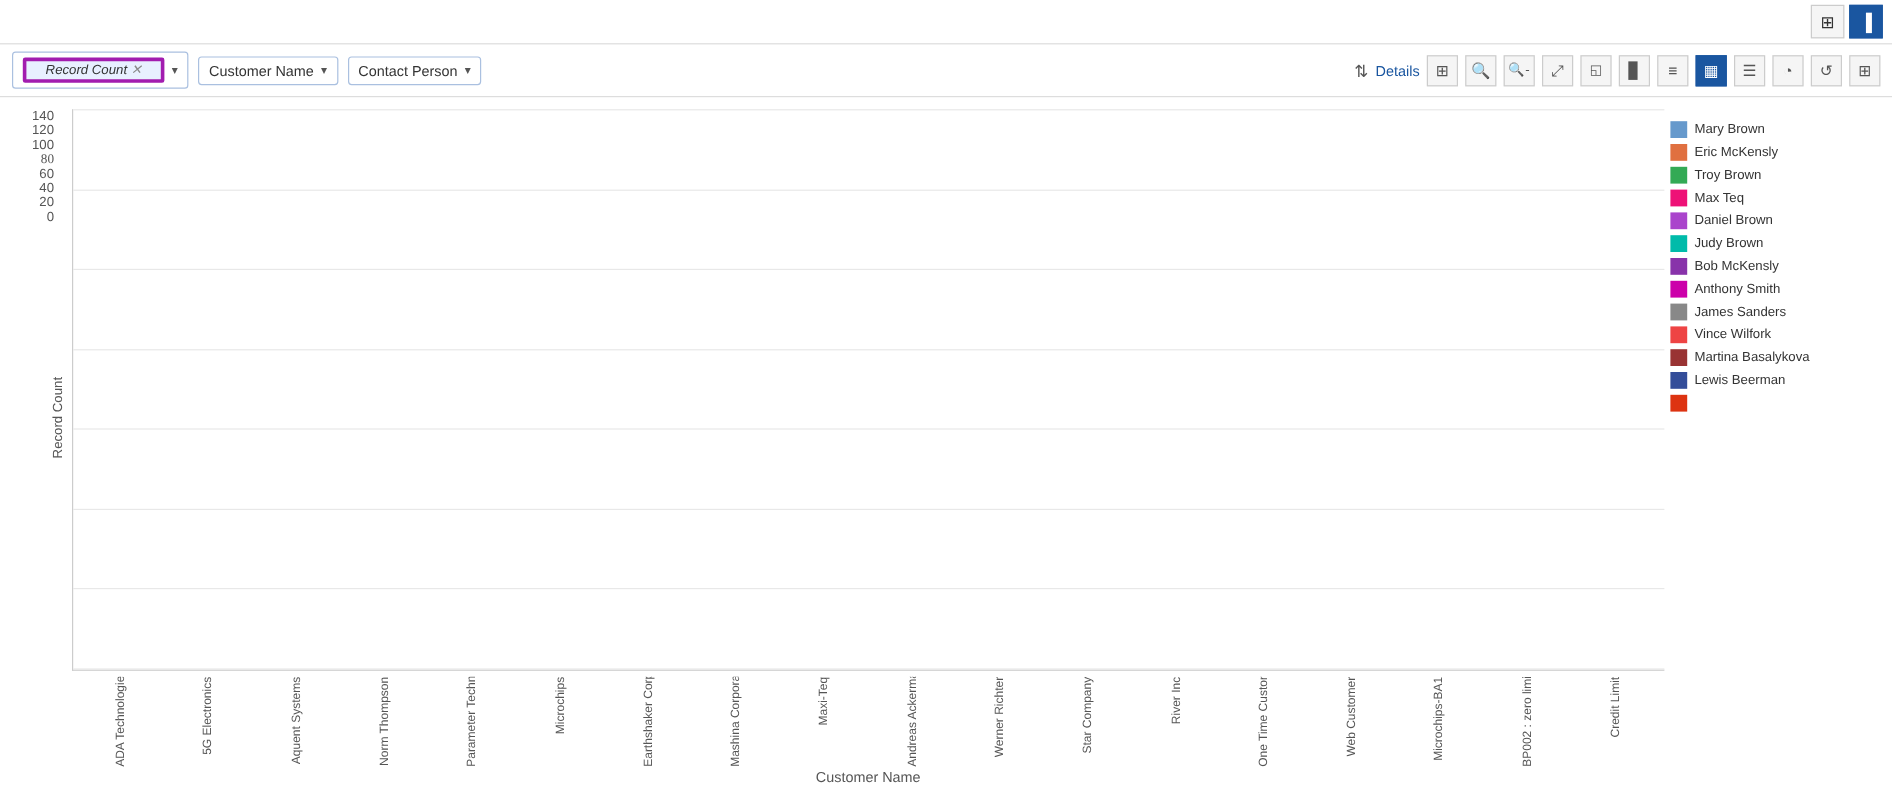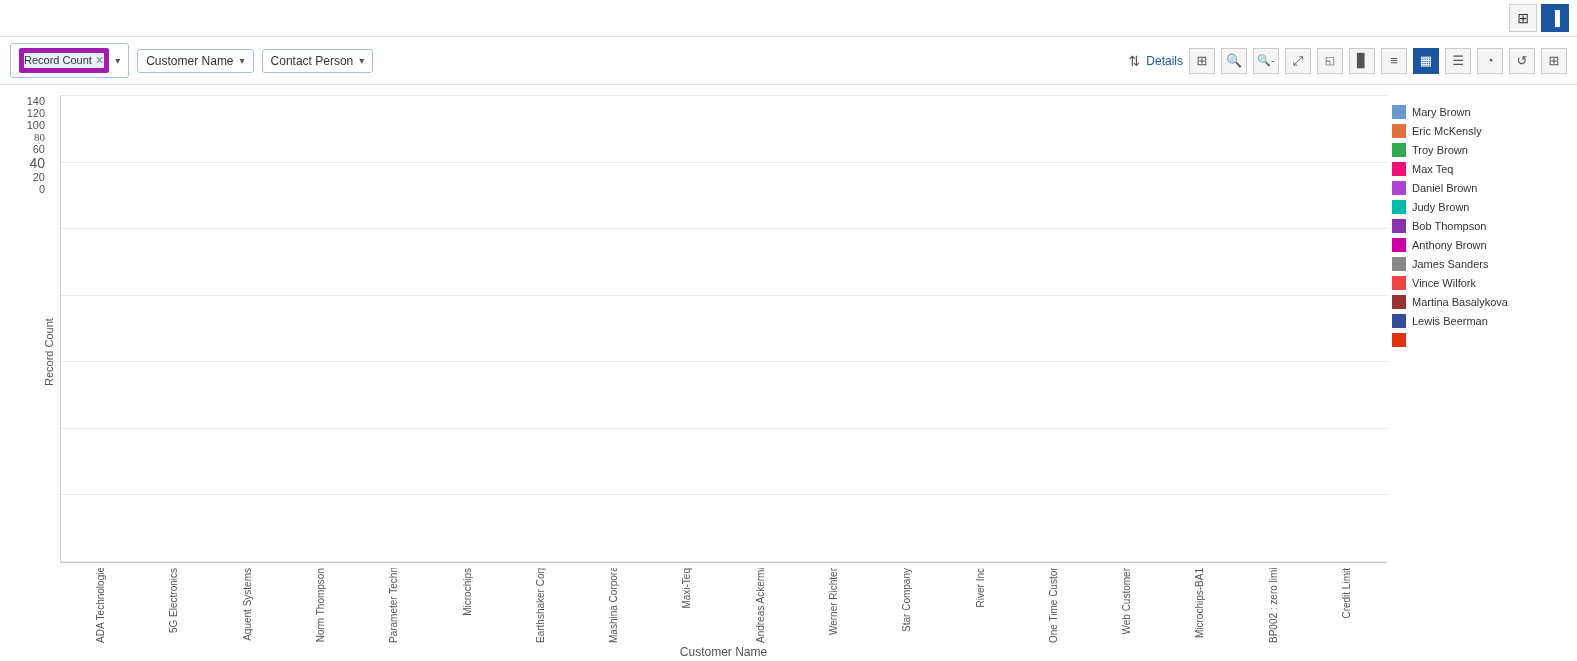--- a/index.html
+++ b/index.html
@@ -36,24 +36,25 @@
       border-radius: 3px;
       padding: 4px 8px;
       background: #fff;
       cursor: pointer;
       gap: 6px;
       font-size: 12px;
       color: #333;
     }
     .dropdown-btn .tag {
       background: #e8f0ff;
-      border: 5px solid #a21caf;
+      border: 3px solid #a21caf;
       border-radius: 2px;
-      padding: 1px 0;
+      padding: 1px 16px;
       font-size: 11px;
+      font-style: italic;
     }
     .dropdown-btn .x { color: #888; font-size: 11px; }
     .dropdown-btn .arrow { color: #555; font-size: 10px; }
 
     .toolbar-spacer { flex: 1; }
 
     .toolbar-actions {
       display: flex; align-items: center; gap: 6px;
     }
     .toolbar-actions .sort-icon {
@@ -261,21 +262,21 @@
 
 <div class="chart-area">
   <div class="chart-main">
     <div class="chart-with-yaxis">
 
       <div style="position:relative; width:50px;">
         <div class="y-axis-label-rotated">Record Count</div>
         <div class="y-axis" id="y-axis-ticks">
             <div style="font-size: 11px; color: rgb(85, 85, 85); text-align: right;">0</div>
             <div style="font-size: 11px; color: rgb(85, 85, 85); text-align: right;">20</div>
-            <div style="font-size: 14px; color: rgb(85, 85, 85); text-align: right;">40</div>
+            <div style="font-size: 11px; color: rgb(85, 85, 85); text-align: right;">40</div>
             <div style="font-size: 11px; color: rgb(85, 85, 85); text-align: right;">60</div>
             <div style="font-size: 11px; color: rgb(85, 85, 85); text-align: right; font-family: Liberation Serif, serif;">80</div>
             <div style="font-size: 11px; color: rgb(85, 85, 85); ">100</div>
             <div style="font-size: 11px; color: rgb(85, 85, 85); text-align: right;">120</div>
             <div style="font-size: 11px; color: rgb(85, 85, 85); text-align: right;">140</div>
           </div>
       </div>
 
       <div class="bars-and-xaxis">
         <div class="bars-container" id="bars-container">
@@ -427,25 +428,25 @@
       <div class="legend-item">
         <div class="legend-color" style="background-color: rgb(170, 68, 204);"></div>
         <span>Daniel Brown</span>
       </div>
       <div class="legend-item">
         <div class="legend-color" style="background-color: rgb(0, 187, 170);"></div>
         <span>Judy Brown</span>
       </div>
       <div class="legend-item">
         <div class="legend-color" style="background-color: rgb(136, 51, 170);"></div>
-        <span>Bob Thompson</span>
+        <span>Bob McKensly</span>
       </div>
       <div class="legend-item">
         <div class="legend-color" style="background-color: rgb(204, 0, 170);"></div>
-        <span>Anthony Brown</span>
+        <span>Anthony Smith</span>
       </div>
       <div class="legend-item">
         <div class="legend-color" style="background-color: rgb(136, 136, 136);"></div>
         <span>James Sanders</span>
       </div>
       <div class="legend-item">
         <div class="legend-color" style="background-color: rgb(238, 68, 68);"></div>
         <span>Vince Wilfork</span>
       </div>
       <div class="legend-item">

